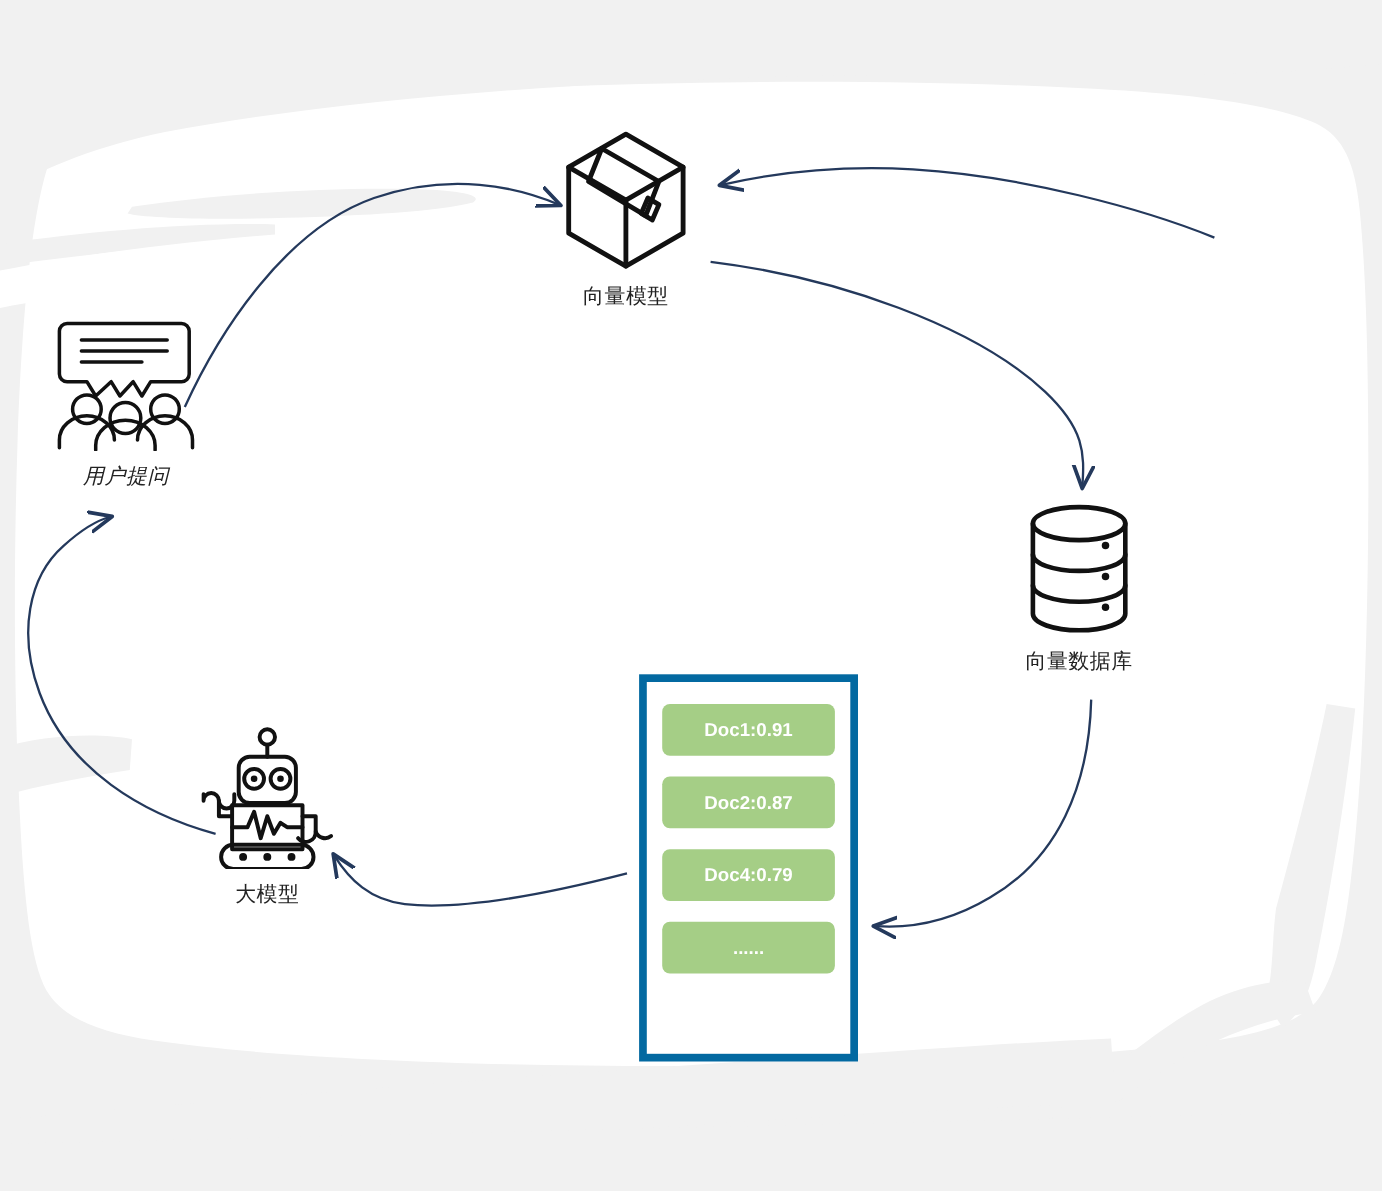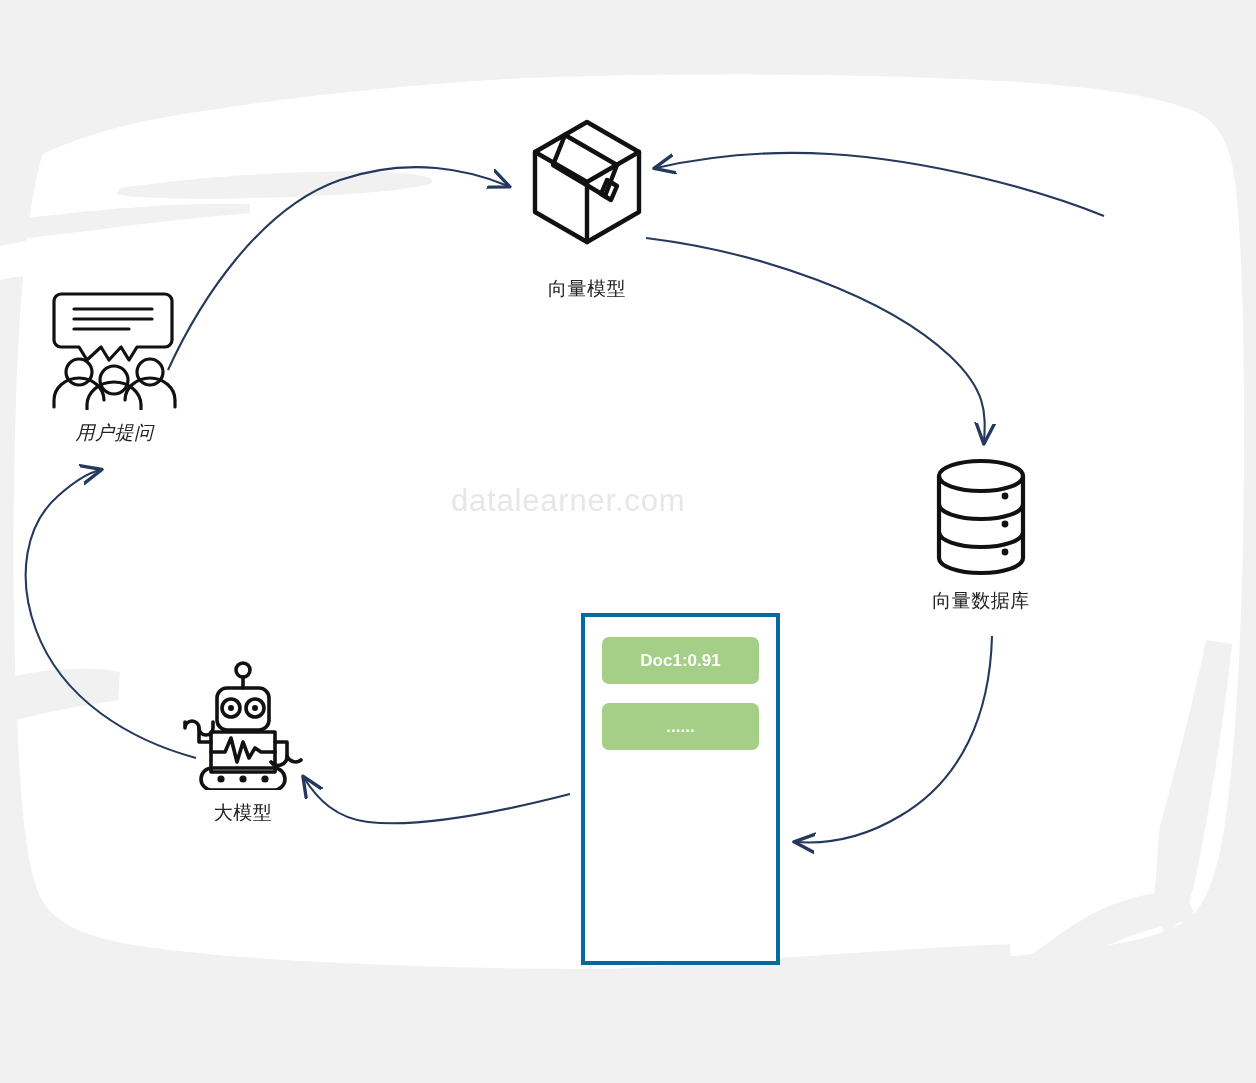--- a/index.html
+++ b/index.html
@@ -53,21 +53,21 @@
     user-select: none;
   }
   
   #doc-panel {
     position: absolute;
     left: 581px;
     top: 613px;
     width: 199px;
     height: 352px;
     background: #ffffff;
-    border: 4px solid #0369a1;
+    border: 7px solid #0369a1;
     box-sizing: border-box;
     display: flex;
     flex-direction: column;
     align-items: center;
     padding-top: 20px;
   }
   .doc-pill {
     width: 157px;
     height: 47px;
     border-radius: 7px;
@@ -78,21 +78,21 @@
     display: flex;
     align-items: center;
     justify-content: center;
     margin-bottom: 19px;
     font-family: "Liberation Sans", "DejaVu Sans", sans-serif;
   }
   .doc-pill:last-child { margin-bottom: 0; }
 
   
   #node-user      { left: 32px;   top: 288px;  width: 165px; font-style: italic; }
-  #node-model     { left: 502px;  top: 118px;  width: 170px; gap: 20px; }
+  #node-model     { left: 484px;  top: 118px;  width: 170px; }
   #node-docsrc    { left: 1088px; top: 140px;  width: 166px; }
   #node-vectordb  { left: 898px;  top: 456px;  width: 166px; }
   #node-llm       { left: 162px;  top: 660px;  width: 162px; }
 </style>
 </head>
 <body>
 
 <div id="canvas">
 
   <svg id="brush" viewBox="0 0 1256 1083" xmlns="http://www.w3.org/2000/svg">
@@ -140,21 +140,20 @@
 
     <path d="M 646 238 C 760 252, 886 296, 950 356 C 986 390, 986 412, 984 442" fill="none" stroke="#24395c" stroke-width="2.1" marker-end="url(#ah)"></path>
 
     <path d="M 992 636 C 990 714, 962 780, 900 816 C 860 840, 824 844, 796 842" fill="none" stroke="#24395c" stroke-width="2.1" marker-end="url(#ah)"></path>
 
     <path d="M 570 794 C 500 812, 420 828, 368 822 C 336 818, 318 800, 304 778" fill="none" stroke="#24395c" stroke-width="2.1" marker-end="url(#ah)"></path>
 
     <path d="M 196 758 C 130 740, 62 700, 36 630 C 16 576, 26 524, 58 496 C 78 478, 92 472, 100 470" fill="none" stroke="#24395c" stroke-width="2.1" marker-end="url(#ah)"></path>
   </svg>
 
-  <div class="watermark">datalearner.com</div>
 
   <div class="node" id="node-user">
     <svg width="128" height="122" viewBox="0 0 128 122" xmlns="http://www.w3.org/2000/svg">
       <g fill="none" stroke="#111111" stroke-width="3.2" stroke-linecap="round" stroke-linejoin="round">
         <path d="M 10 6 L 114 6 A 7 7 0 0 1 121 13 L 121 52 A 7 7 0 0 1 114 59 L 86 59 L 78 72 L 70 59 L 58 72 L 50 59 L 36 72 L 28 59 L 10 59 A 7 7 0 0 1 3 52 L 3 13 A 7 7 0 0 1 10 6 Z"></path>
         <line x1="23" y1="21" x2="101" y2="21"></line>
         <line x1="23" y1="31" x2="101" y2="31"></line>
         <line x1="23" y1="41" x2="78" y2="41"></line>
         <circle cx="28" cy="84" r="13"></circle>
         <circle cx="99" cy="84" r="13"></circle>
@@ -217,16 +216,18 @@
         <circle cx="70" cy="40" r="3.4" fill="#111111" stroke="none"></circle>
         <circle cx="70" cy="68" r="3.4" fill="#111111" stroke="none"></circle>
         <circle cx="70" cy="96" r="3.4" fill="#111111" stroke="none"></circle>
       </g>
     </svg>
     <div class="node-label">向量数据库</div>
   </div>
 
   <div id="doc-panel">
     <div class="doc-pill">Doc1:0.91</div>
+    <div class="doc-pill">Doc2:0.87</div>
+    <div class="doc-pill">Doc4:0.79</div>
     <div class="doc-pill">......</div>
   </div>
 
 </div>
 
 </body></html>

